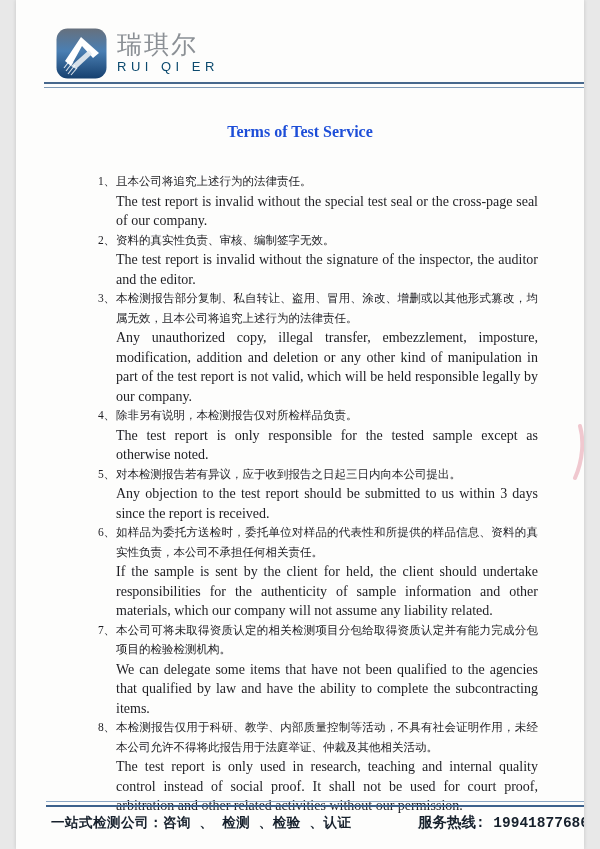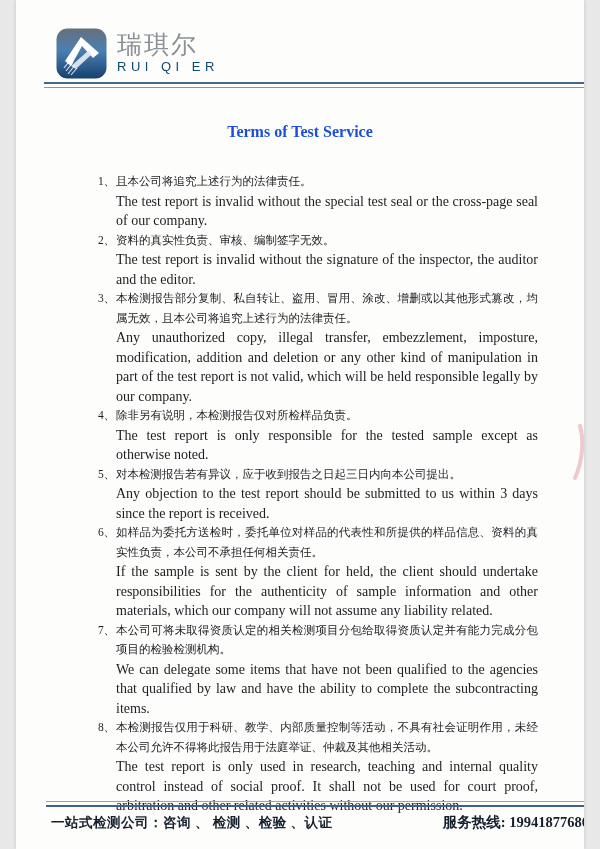--- a/index.html
+++ b/index.html
@@ -51,21 +51,21 @@
 
   
   .rule-double-bottom {
     position:absolute; top:801px; left:30px; width:541px; height:3px;
     border-top:1px solid #8aa6c4;
     border-bottom:2px solid #3c618c;
   }
   .footer-row {
     position:absolute; top:813px; left:35px; width:538px;
     display:flex; justify-content:space-between; align-items:baseline;
-    font-family:Liberation Serif, serif;
+    font-family:Liberation Mono, monospace;
     font-weight:bold; color:#16202c;
   }
   .footer-left  { font-size:13.5px; letter-spacing:0.5px; }
   .footer-right { font-size:14.5px; }
 </style>
 </head>
 <body>
 
 <div class="page">
 

